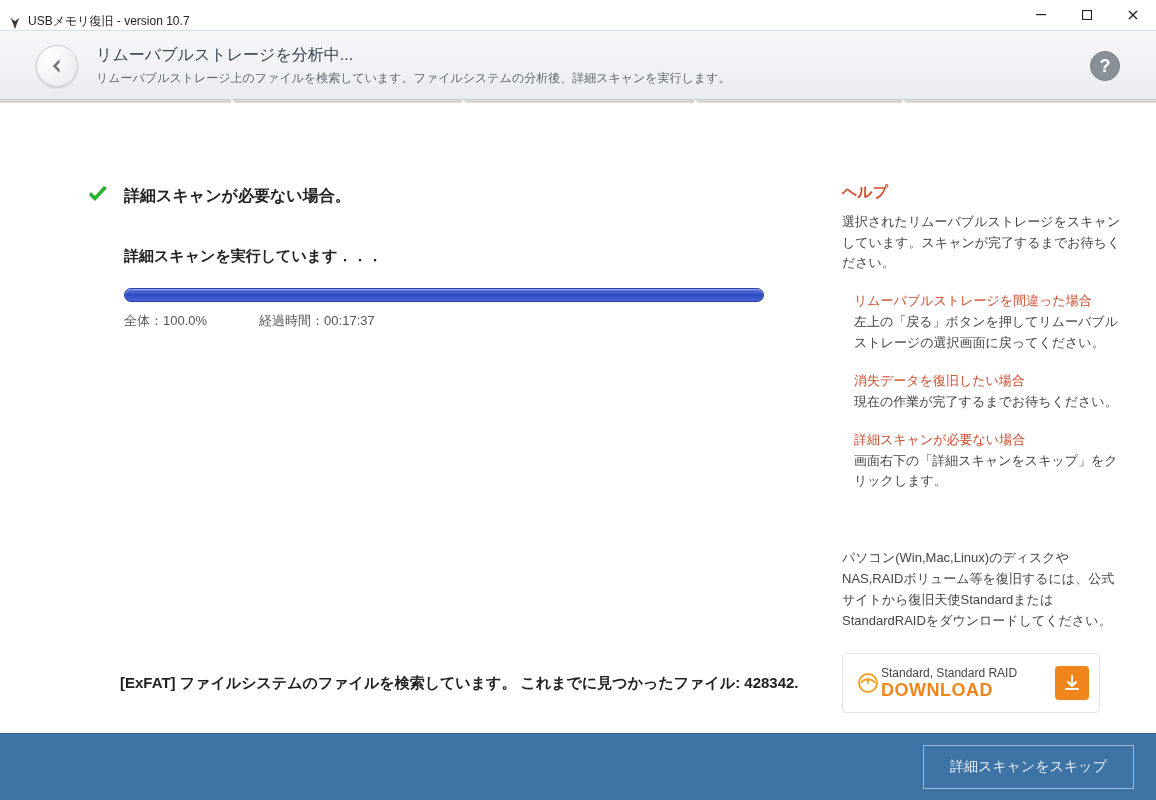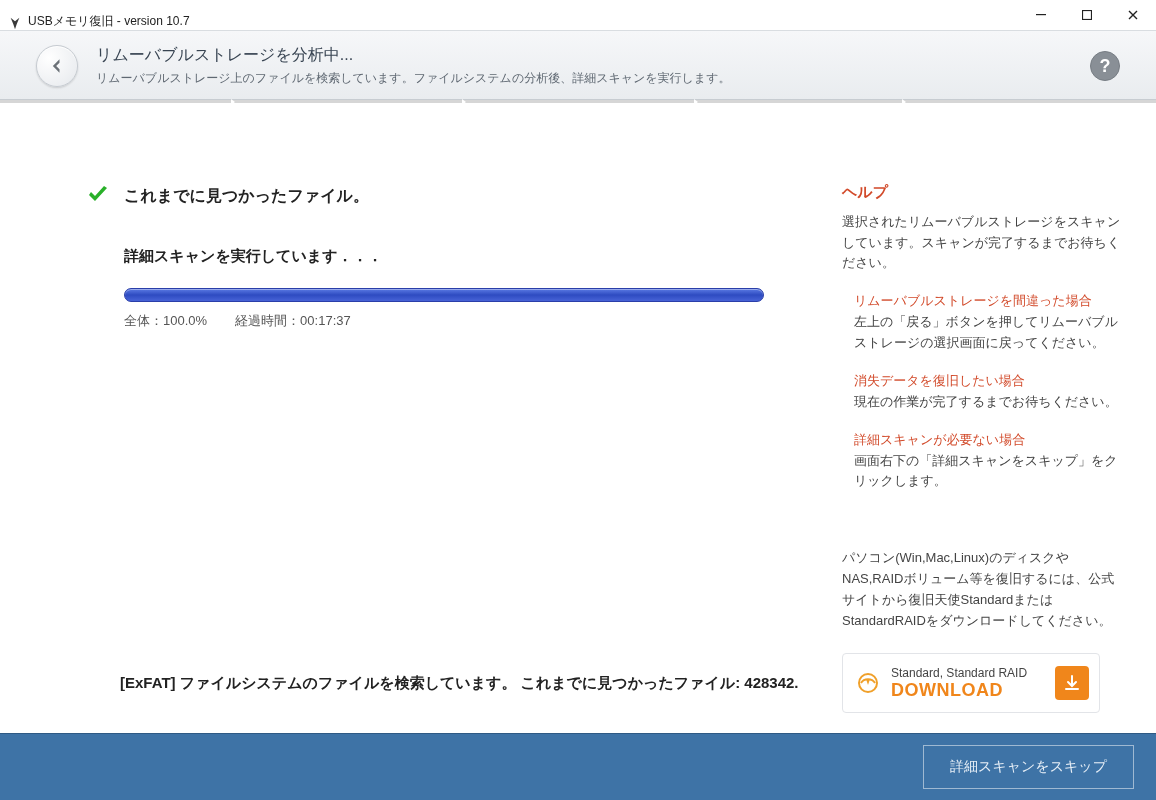--- a/index.html
+++ b/index.html
@@ -107,21 +107,21 @@
     height: 14px;
     border-radius: 7px;
     border:1px solid #2a3ea9;
     background: linear-gradient(#5b7ae3, #2e4bc1 50%, #4763d6);
     box-shadow: inset 0 1px 0 rgba(255,255,255,.4);
     margin-bottom: 10px;
   }
   .progress-meta {
     margin-left: 38px;
     font-size: 13px; color:#555;
-    display:flex; gap: 28px;
+    display:flex; gap: 52px;
   }
   .status-line {
     position:absolute;
     left: 120px;
     bottom: 40px;
     font-size: 15px;
     font-weight: 700;
     color: #222;
   }
   
@@ -141,21 +141,20 @@
   .promo { margin-top: 56px; font-size:13px; line-height:1.6; }
   .dlbox {
     margin-top: 22px;
     width: 258px;
     height: 60px;
     border:1px solid #e2e4e8;
     border-radius: 4px;
     display:flex; align-items:center;
     padding: 0 10px 0 12px;
     cursor:pointer;
-    gap: 10px;
   }
   .dlbox .wing {
     width:26px; height:26px;
   }
   .dlbox .dl-text .t1 { font-size:12px; color:#444; }
   .dlbox .dl-text .t2 { font-size:18px; font-weight:700; color:#f0861b; letter-spacing:0.5px;}
   .dlbox .dl-arrow {
     margin-left:auto;
     width: 34px; height: 34px;
     background:#f0861b; border-radius:4px;
@@ -227,21 +226,21 @@
 </div>
 
 <div class="content">
   <div class="main-area">
     <div class="scan-line">
       <span class="check-icon">
         <svg viewBox="0 0 24 24">
             <path d="M3 12 L9 18 L21 5 L18 3 L9 13 L5 9 Z"></path>
           </svg>
       </span>
-      <span class="scan-title">これまでに見つかったファイル。</span>
+      <span class="scan-title">詳細スキャンが必要ない場合。</span>
     </div>
     <div class="scan-sub">詳細スキャンを実行しています．．．</div>
     <div class="progress-wrap">
       <div class="progress-bar"></div>
     </div>
     <div class="progress-meta">
       <span>全体：100.0%</span>
       <span>経過時間：00:17:37</span>
     </div>
     <div class="status-line">[ExFAT] ファイルシステムのファイルを検索しています。 これまでに見つかったファイル: 428342.</div>

